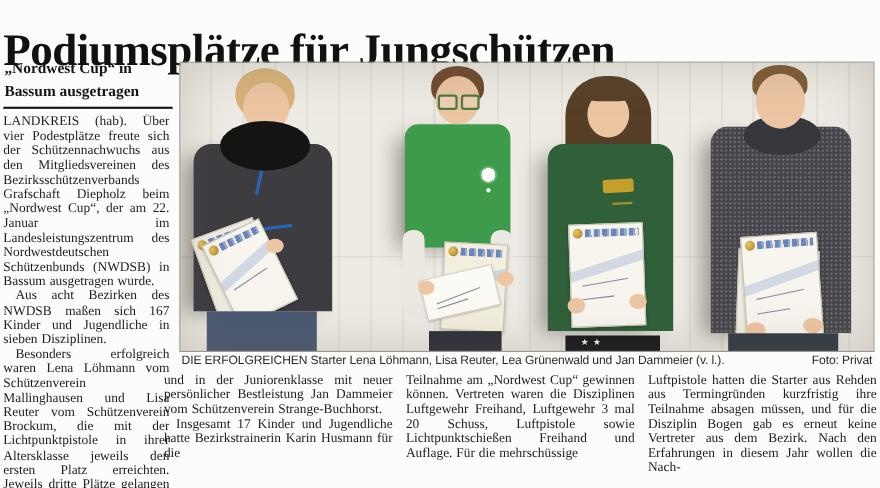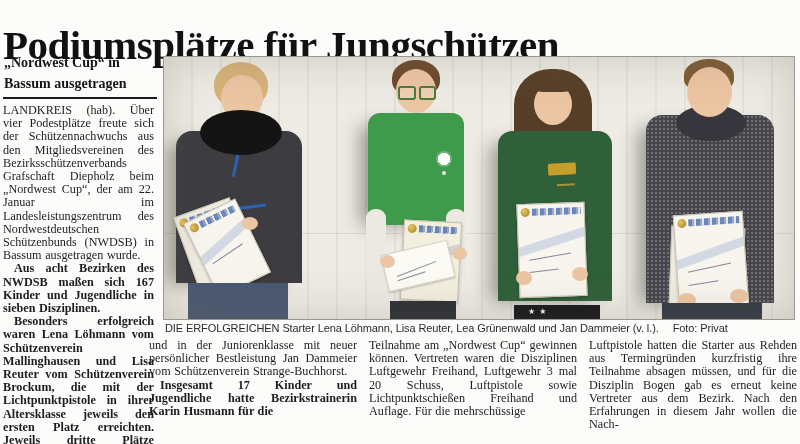--- a/index.html
+++ b/index.html
@@ -8,21 +8,21 @@
   
   .headline{position:absolute;left:3px;top:-6px;font-size:41px;font-weight:bold;
             letter-spacing:-0.5px;white-space:nowrap;color:#111;}
   .subtitle{position:absolute;left:4px;top:52px;width:156px;font-size:14px;font-weight:bold;
             line-height:21px;color:#151515;}
   .subtitle-rule{position:absolute;left:3px;top:97px;width:154px;border-top:2px solid #1c1c1c;}
   
   .coltext{font-size:12.2px;line-height:13.2px;text-align:justify;
            hyphens:auto;-webkit-hyphens:auto;word-spacing:0.5px;color:#1d1d1d;}
   .coltext p{margin:0;}
-  .coltext p + p{text-indent:11px;font-weight:bold;}
+  .coltext p + p{text-indent:11px;}
   .col-left{position:absolute;left:3px;top:104px;width:151px;height:340px;overflow:hidden;}
   .bottom{position:absolute;left:149px;top:339px;width:648px;height:105px;
           display:flex;gap:12px;overflow:hidden;}
   .bcol{flex:1;overflow:hidden;}
   
   .photo{position:absolute;left:163px;top:56px;width:630px;height:262px;
          border:1px solid #9a978f;overflow:hidden;
          background:repeating-linear-gradient(90deg,#edebe4 0 27px,#e3e0d8 27px 29px);}
   .photo::after{content:"";position:absolute;inset:0;
          box-shadow:inset 0 0 46px rgba(115,105,88,.28);pointer-events:none;}
@@ -87,21 +87,21 @@
   .p4-collar{left:512px;top:48px;width:70px;height:36px;background:#36363c;border-radius:50%;}
   .p4-torso{left:482px;top:58px;width:128px;height:188px;background-color:#45454b;border-radius:16px 16px 0 0;
             background-image:radial-gradient(rgba(165,165,170,.45) .8px,transparent 1px);background-size:4px 4px;}
   .p4-sheet{left:506px;top:170px;width:72px;height:78px;transform:rotate(2deg);}
   .p4-cert{left:512px;top:156px;width:68px;height:94px;transform:rotate(-4deg);}
   .p4-handL{left:514px;top:236px;width:18px;height:14px;}
   .p4-handR{left:566px;top:232px;width:18px;height:14px;}
   .p4-jeans{left:498px;top:246px;width:100px;height:16px;background:#333a44;}
   
   .caption{position:absolute;left:165px;top:322px;width:628px;display:flex;
-           justify-content:flex-start;font-family:"Liberation Sans", sans-serif;
+           justify-content:space-between;font-family:"Liberation Sans", sans-serif;
            font-size:11px;letter-spacing:-0.1px;color:#2b2b2b;}
   .caption .credit{white-space:nowrap;padding-left:14px;}
 </style>
 </head>
 <body>
 
 <div class="page">
 
   <h1 class="headline">Podiumsplätze für Jungschützen</h1>
 

